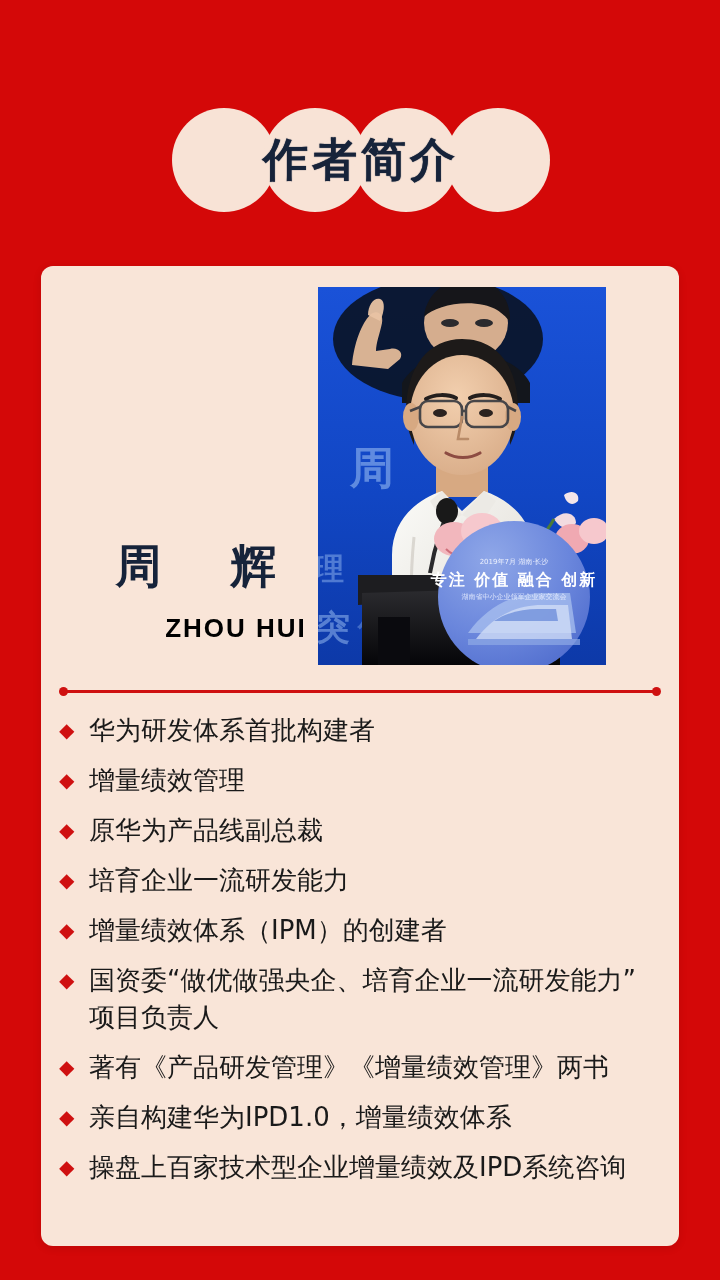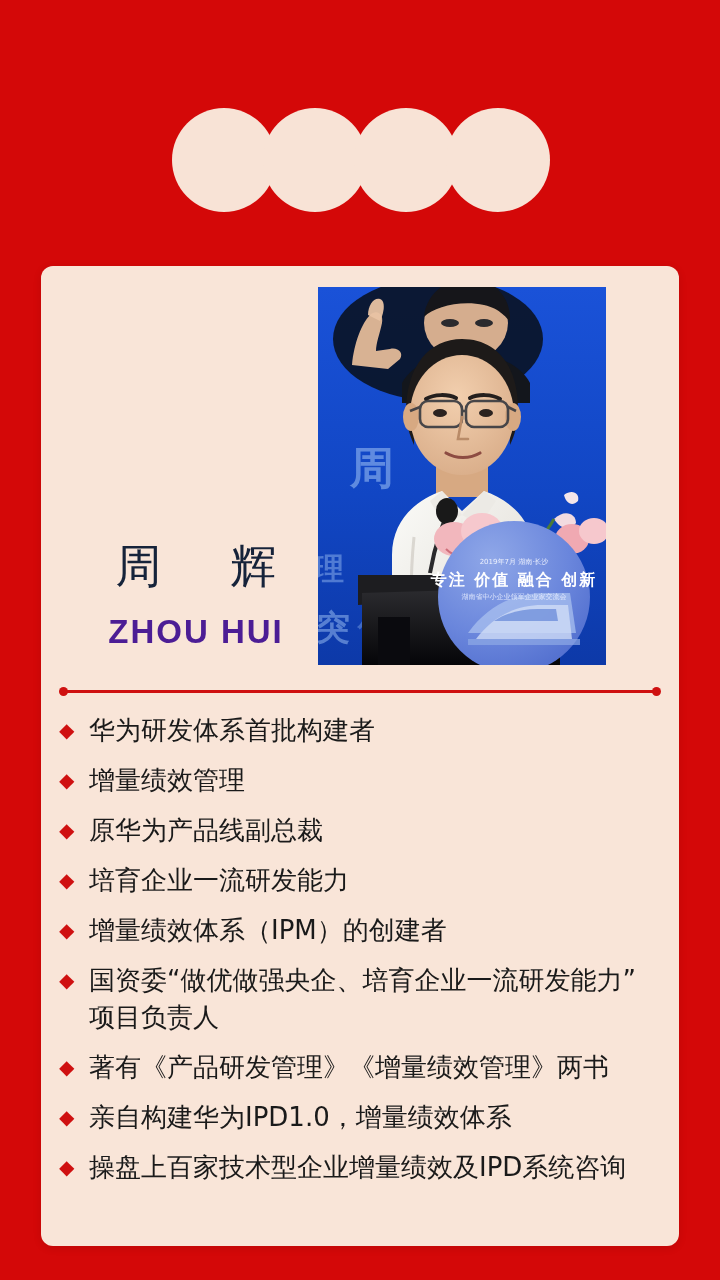--- a/index.html
+++ b/index.html
@@ -37,29 +37,30 @@
     position:absolute;left:41px;top:266px;width:638px;height:980px;
     background:#f9e5d8;border-radius:12px;
     box-shadow:0 2px 8px rgba(0,0,0,0.10);
     overflow:hidden;
   }
 
   
   .name-cn{
     position:absolute;left:0;top:277px;width:310px;
     text-align:center;color:#16233a;
-    font-size:46px;font-weight:normal;letter-spacing:28px;
+    font-size:46px;font-weight:bold;letter-spacing:28px;
     text-indent:28px;
     line-height:1;
   }
   .name-en{
     position:absolute;left:0;top:349px;width:310px;
-    text-align:center;color:#4c1d95;
-    font-size:33px;font-weight:bold;letter-spacing:2px;
+    text-align:center;color:#000000;
+    font-size:26px;font-weight:bold;letter-spacing:2px;
     line-height:1;
+    padding-left:40px;
   }
 
   
   .photo{
     position:absolute;left:277px;top:21px;width:288px;height:378px;
     overflow:hidden;background:#1247c8;
   }
   .photo svg{display:block;width:288px;height:378px;}
 
   
@@ -98,20 +99,21 @@
 <body>
 
 <div id="stage">
 
   <div class="header-blob">
     <div class="circ c1"></div>
     <div class="circ c2"></div>
     <div class="circ c3"></div>
     <div class="circ c4"></div>
   </div>
+  <div class="header-title">作者简介</div>
 
   <div class="card">
 
     <div class="name-cn">周 辉</div>
     <div class="name-en">ZHOU HUI</div>
 
     <div class="photo">
       <svg viewBox="0 0 288 378" xmlns="http://www.w3.org/2000/svg" aria-hidden="true">
         <defs>
           <linearGradient id="bd" x1="0" y1="0" x2="0" y2="1">

